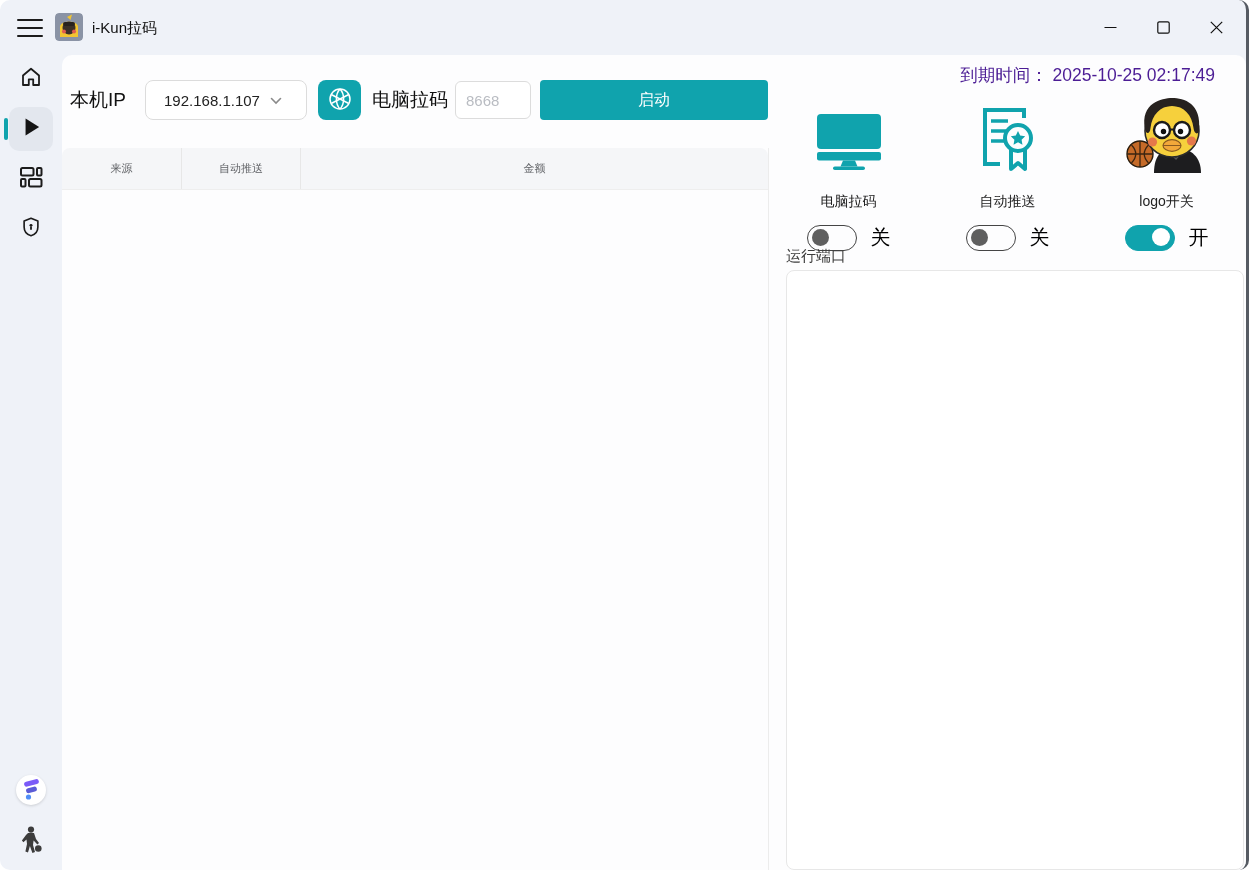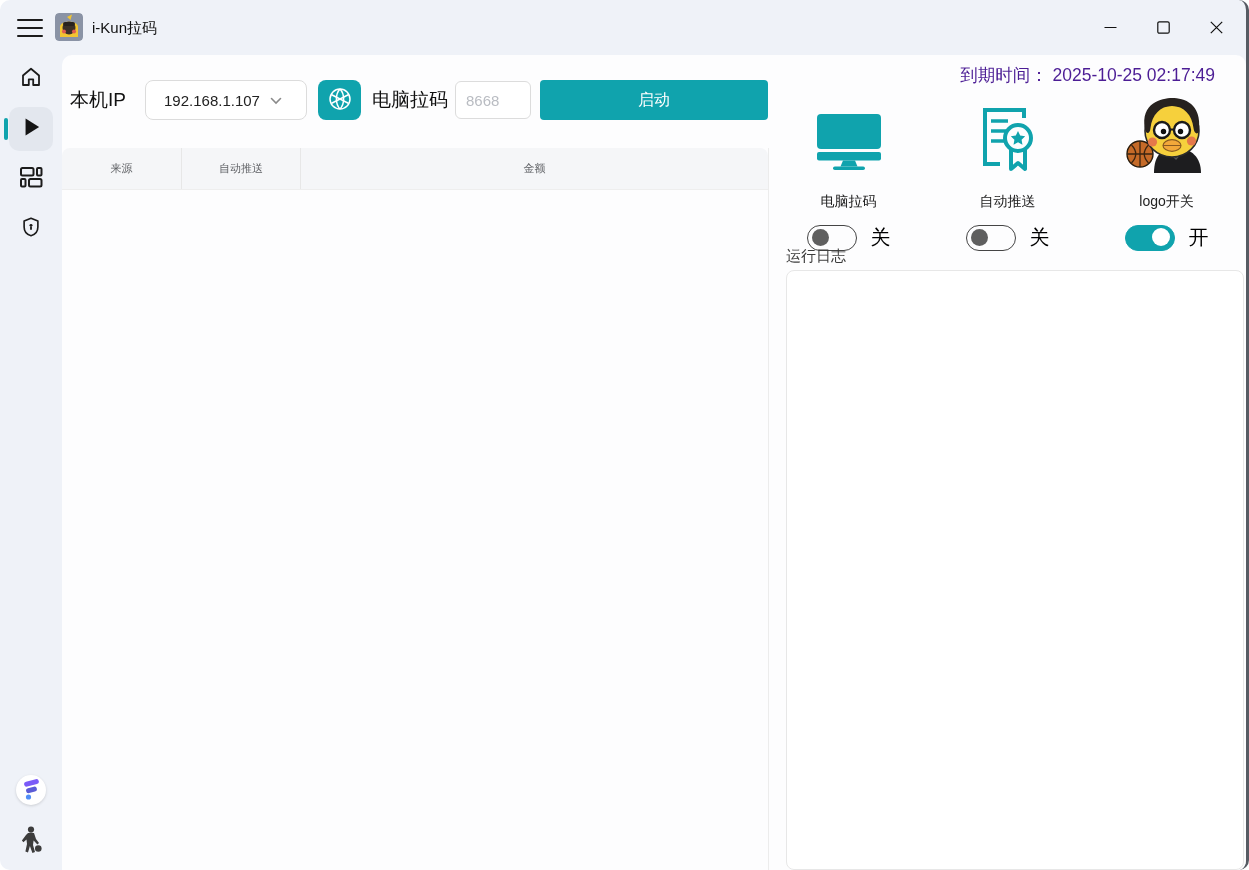--- a/index.html
+++ b/index.html
@@ -254,18 +254,18 @@
           <div class="f-toggle-row">
             <div class="toggle on">
                 <div class="knob"></div>
               </div>
             <span class="t-state">开</span>
           </div>
         </div>
 
       </div>
 
-      <div class="log-title">运行日志</div>
+      <div class="log-title">运行端口</div>
       <div class="log-box"></div>
     </div>
 
   </div>
 </div>
 
 </body></html>

